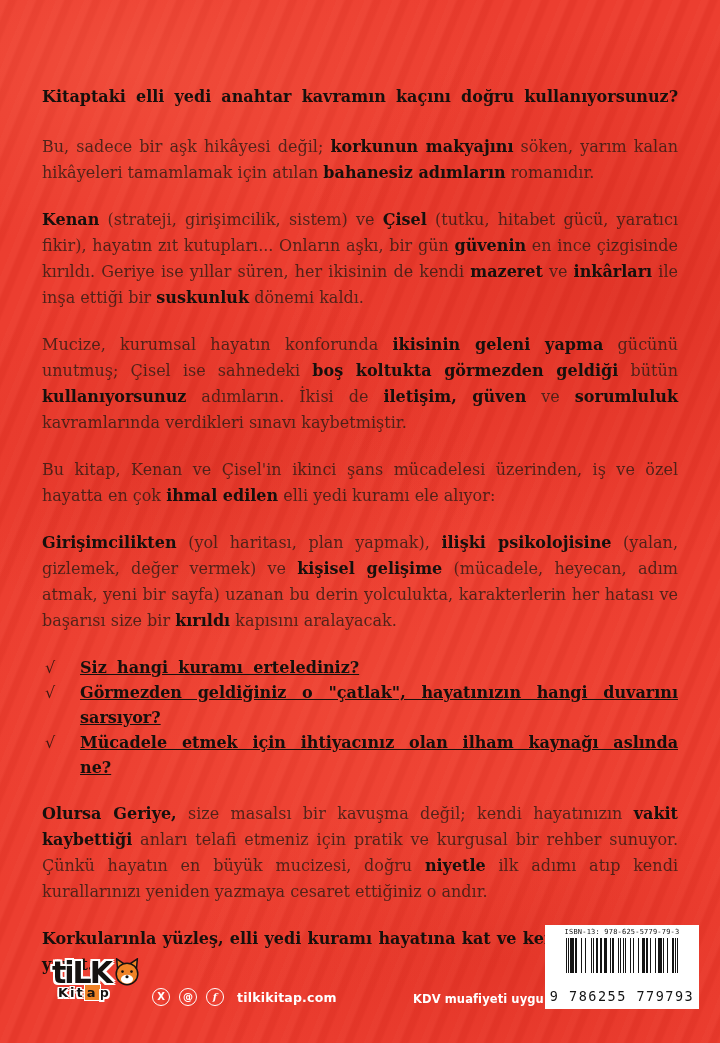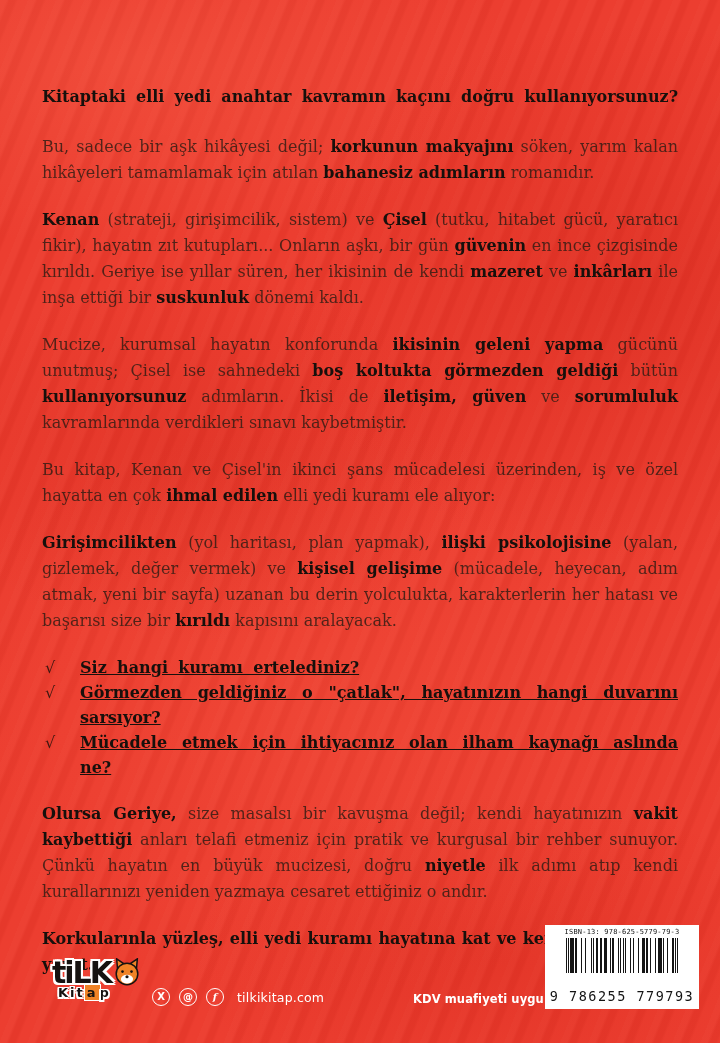--- a/index.html
+++ b/index.html
@@ -48,21 +48,21 @@
   }
   .logo-a{background:var(--orange);padding:0 2px;text-shadow:none;color:#161210;outline:1.5px solid #fff;}
 
   .social-row{left:152px;top:988px;display:flex;align-items:center;gap:9px;font-family:"DejaVu Sans", sans-serif;}
   .sicon{
     width:18px;height:18px;border:1.6px solid #fff;border-radius:50%;
     display:flex;align-items:center;justify-content:center;
     color:#fff;font-size:10px;font-weight:700;line-height:1;
   }
   .sicon.fb{font-family:"DejaVu Serif", serif;font-style:italic;}
-  .website{margin-left:4px;color:#fff;font-size:12.5px;font-weight:400;letter-spacing:0.2px;}
+  .website{margin-left:4px;color:#fff;font-size:12.5px;font-weight:700;letter-spacing:0.2px;}
 
   .tax-note{left:413px;top:992px;color:#fff;font-size:11.5px;font-weight:700;
     font-family:"DejaVu Sans", sans-serif;letter-spacing:0.1px;}
 
   .barcode{left:545px;top:925px;width:154px;height:84px;background:#fff;padding:3px 4px 4px;
     display:flex;flex-direction:column;align-items:center;}
   .isbn-label{font-family:"DejaVu Sans Mono", monospace;font-size:7px;line-height:8px;
     color:#151515;white-space:nowrap;letter-spacing:0.2px;}
   .bars{display:flex;height:45px;margin-top:2px;justify-content:center;width:100%;}
   .bars i{flex:none;width:1.2px;height:100%;background:transparent;}

